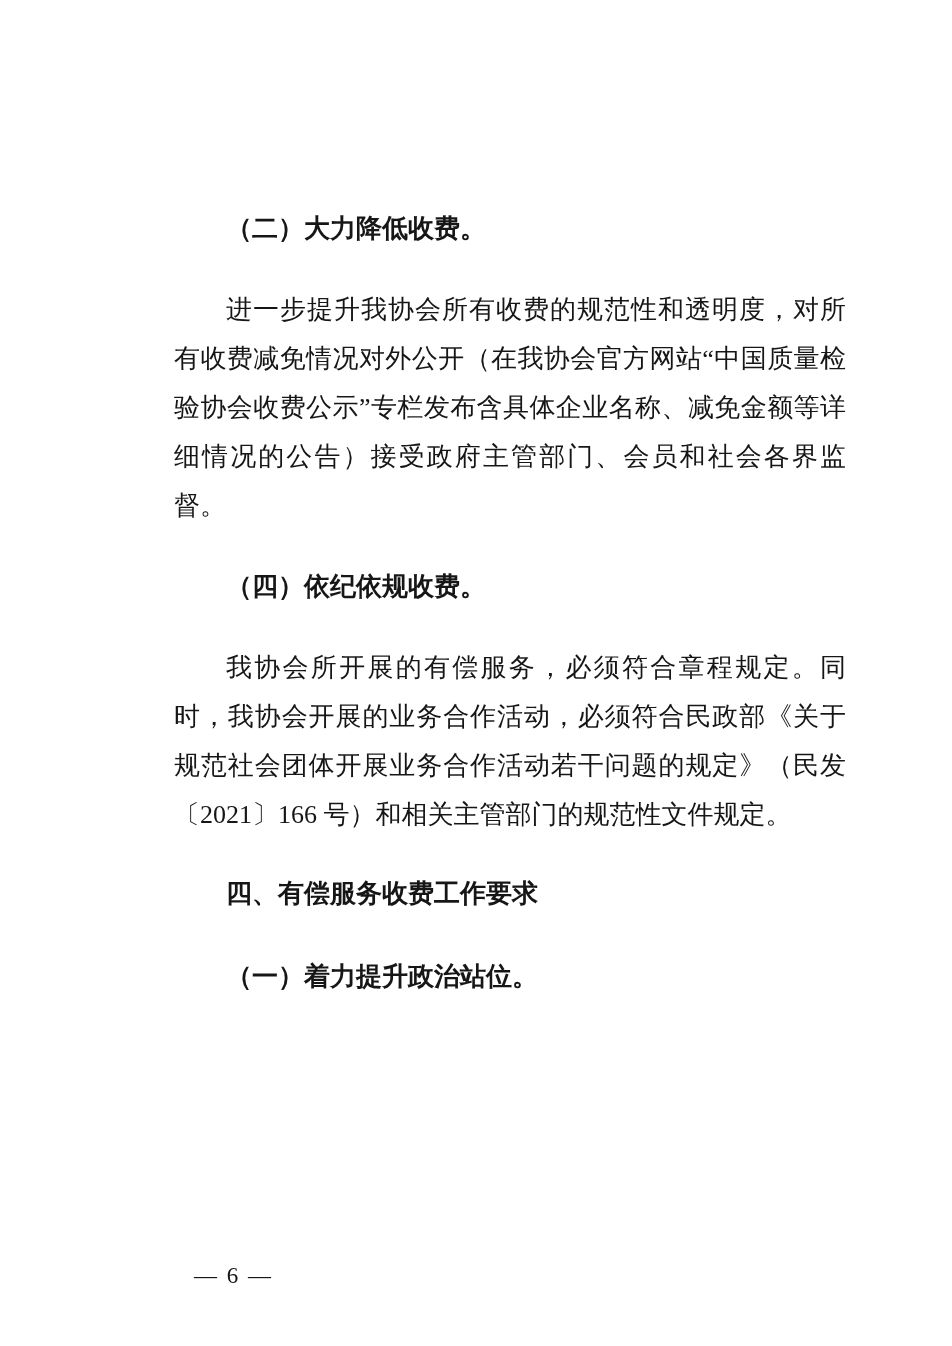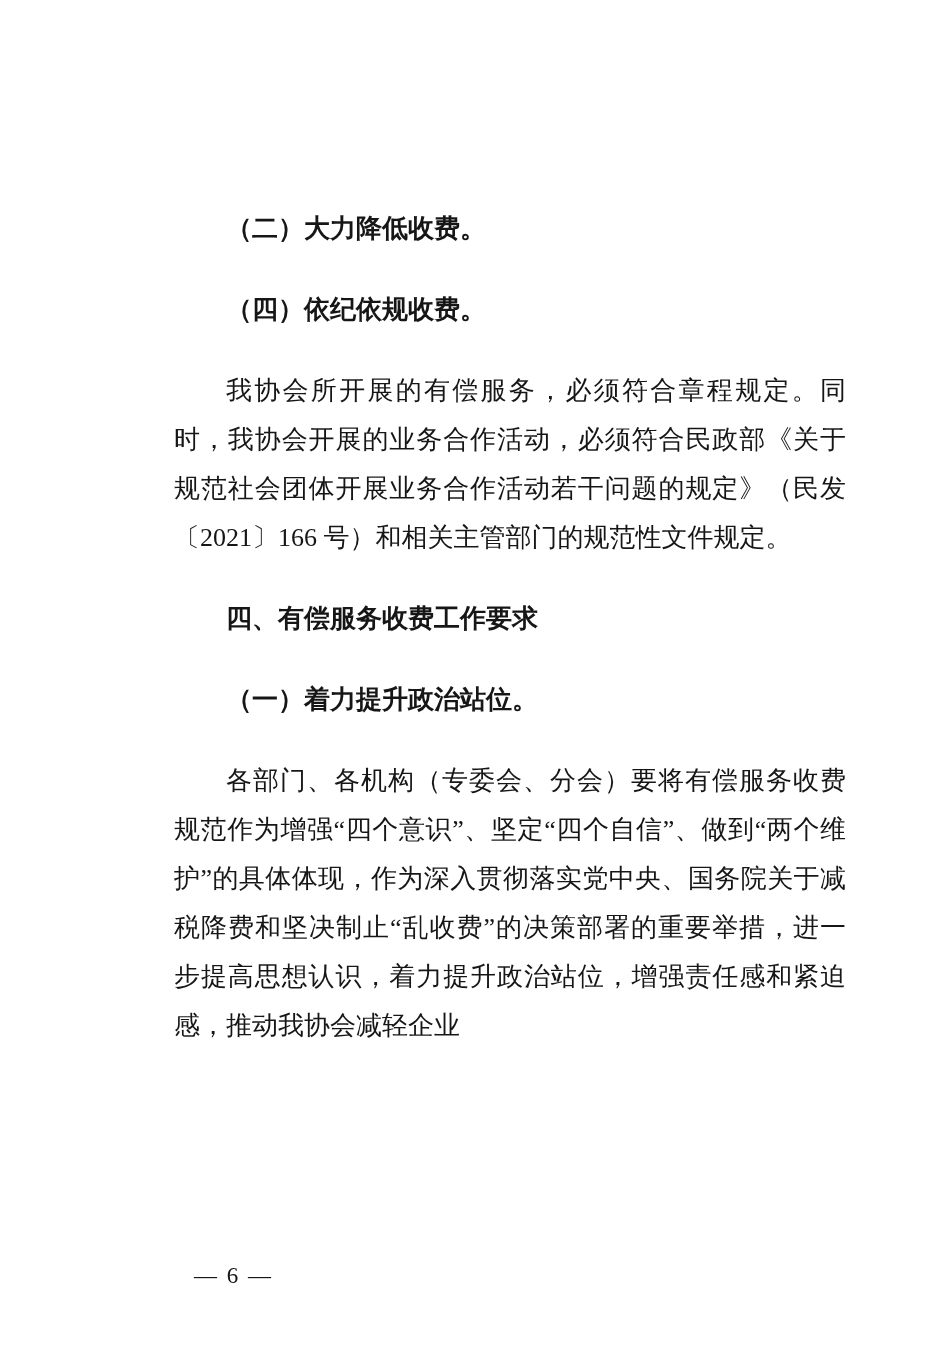--- a/index.html
+++ b/index.html
@@ -26,21 +26,21 @@
     text-align: justify;
     text-justify: inter-ideograph;
     letter-spacing: 0;
   }
   .subheading {
     font-weight: 700;
     font-family: "Liberation Serif", serif;
   }
   .section-heading {
     font-weight: 700;
-    font-family: Liberation Serif, serif;
+    font-family: Liberation Mono, monospace;
   }
   .paragraph {
     font-weight: 400;
   }
   .page-footer {
     position: absolute;
     left: 146px;
     top: 1213px;
     font-size: 23px;
     line-height: 30px;
@@ -48,20 +48,20 @@
     color: #161616;
     font-family: "Liberation Serif", serif;
   }
 </style>
 </head>
 <body>
 
 <div class="page">
   <div class="content">
     <h3 class="block subheading">（二）大力降低收费。</h3>
+    <p class="block paragraph">进一步提升我协会所有收费的规范性和透明度，对所有收费减免情况对外公开（在我协会官方网站“中国质量检验协会收费公示”专栏发布含具体企业名称、减免金额等详细情况的公告）接受政府主管部门、会员和社会各界监督。</p>
     <h3 class="block subheading">（四）依纪依规收费。</h3>
     <p class="block paragraph">我协会所开展的有偿服务，必须符合章程规定。同时，我协会开展的业务合作活动，必须符合民政部《关于规范社会团体开展业务合作活动若干问题的规定》（民发〔2021〕166 号）和相关主管部门的规范性文件规定。</p>
     <h2 class="block section-heading">四、有偿服务收费工作要求</h2>
     <h3 class="block subheading">（一）着力提升政治站位。</h3>
-    <p class="block paragraph">各部门、各机构（专委会、分会）要将有偿服务收费规范作为增强“四个意识”、坚定“四个自信”、做到“两个维护”的具体体现，作为深入贯彻落实党中央、国务院关于减税降费和坚决制止“乱收费”的决策部署的重要举措，进一步提高思想认识，着力提升政治站位，增强责任感和紧迫感，推动我协会减轻企业</p>
   </div>
   <div class="page-footer">— 6 —</div>
 </div>
 
 </body></html>

